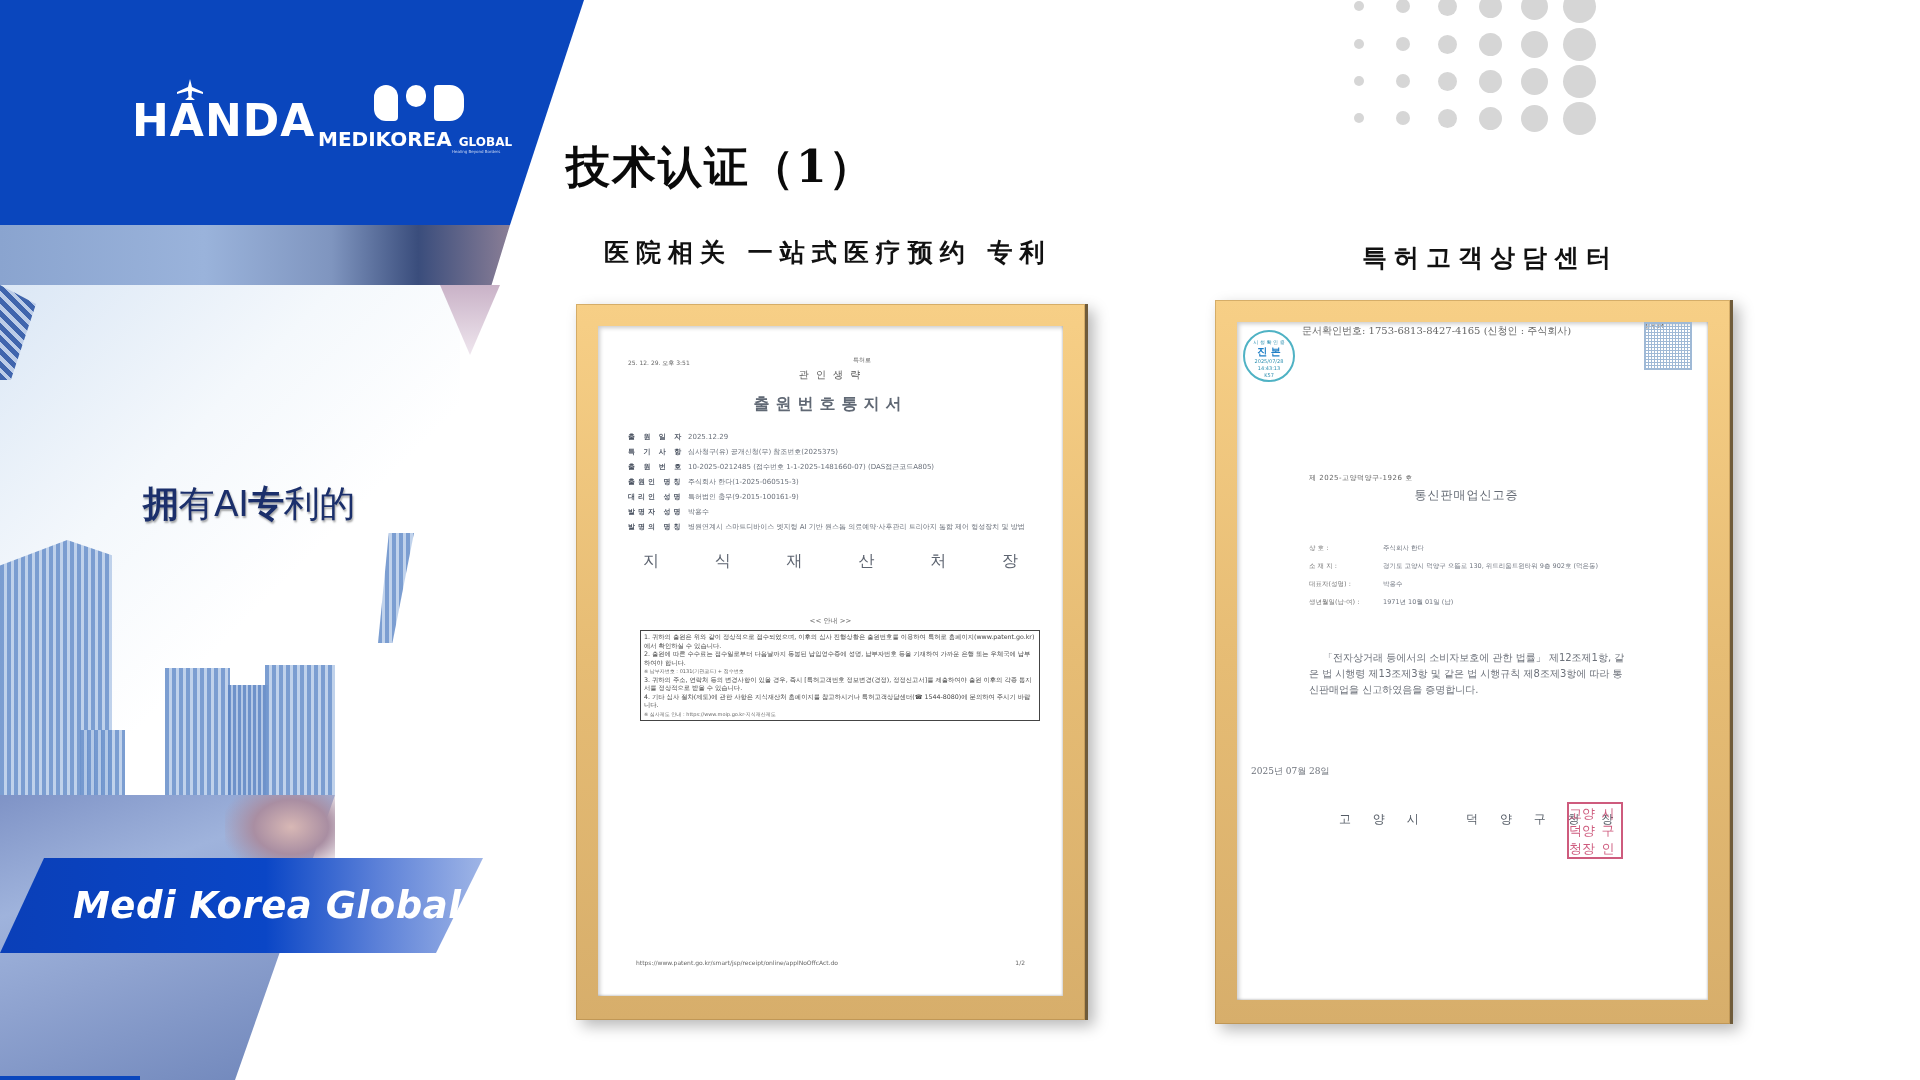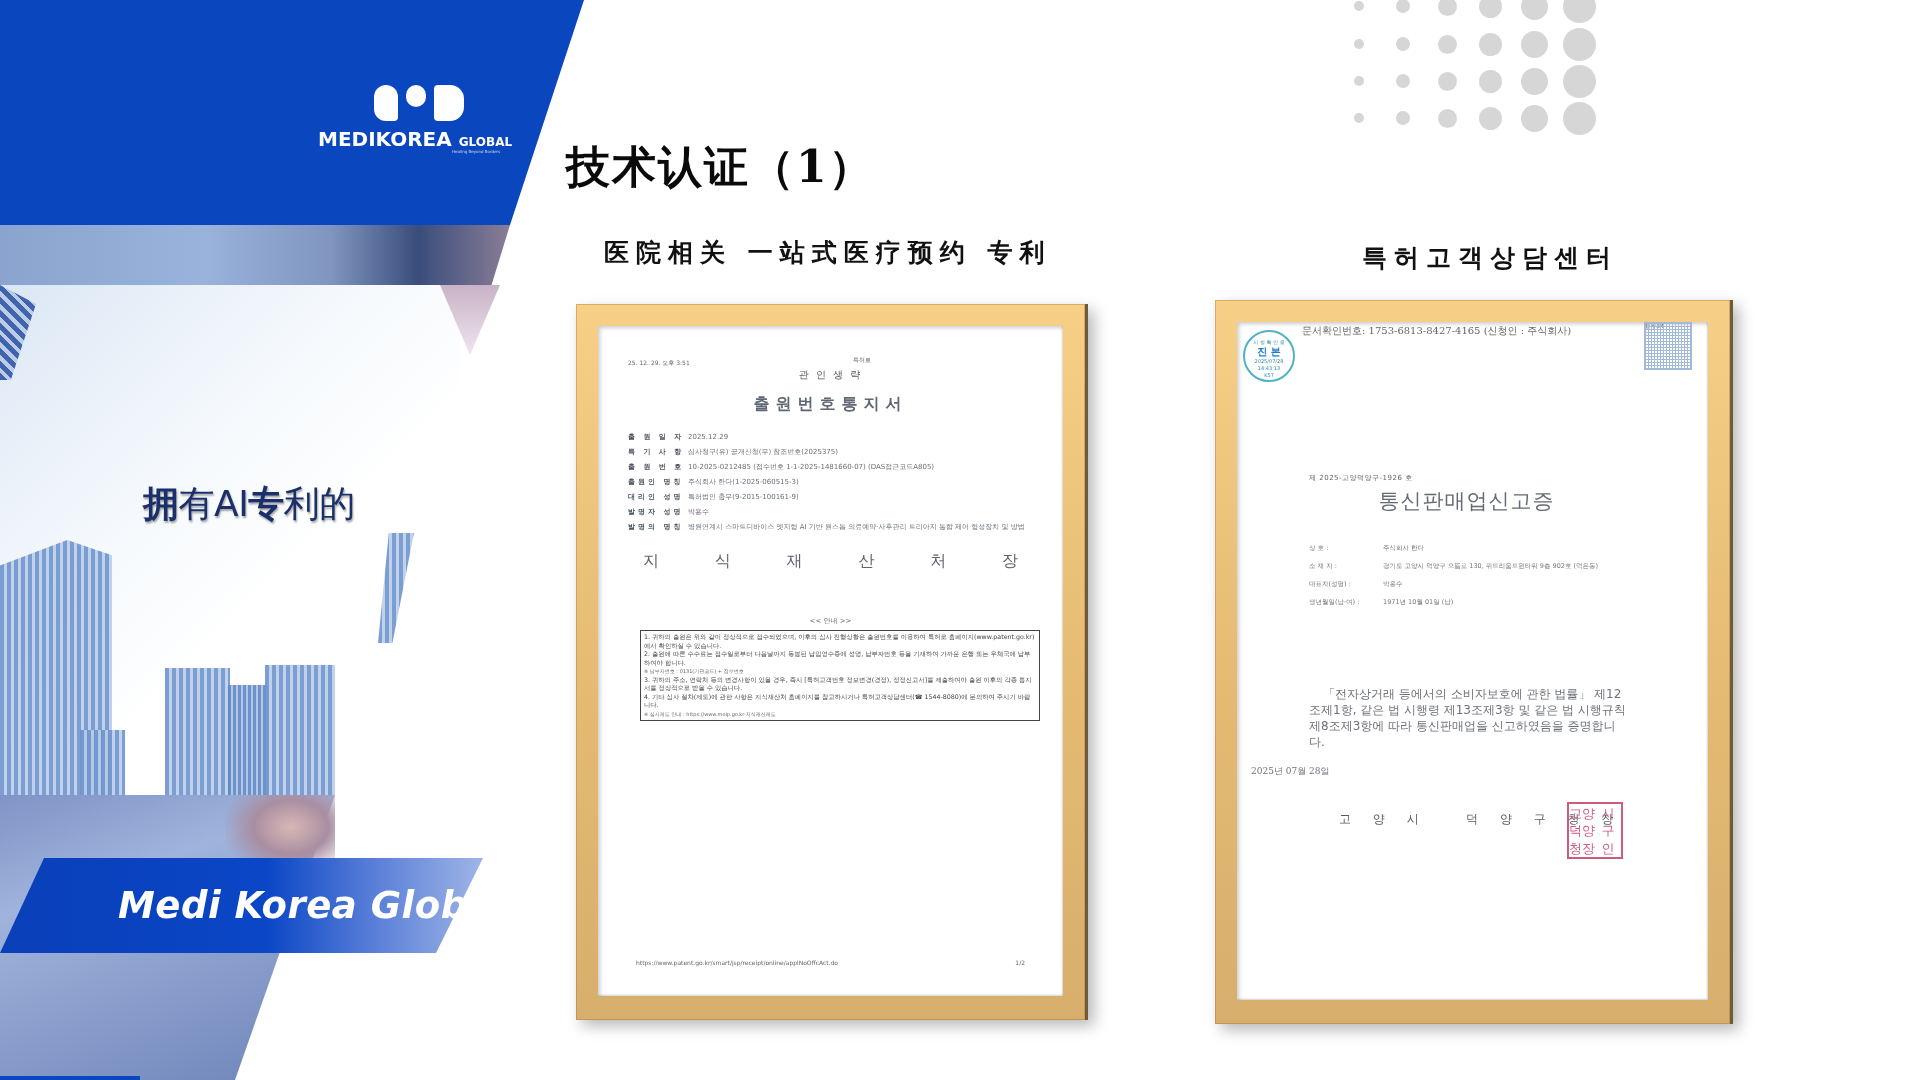--- a/index.html
+++ b/index.html
@@ -54,21 +54,21 @@
 
   .brand-banner {
     position: absolute; left: 0; top: 858px; width: 483px; height: 95px;
     background: linear-gradient(90deg, #0a3fb8 0%, #0a46c6 55%, #5b80d8 78%, #9fb5e6 100%);
     clip-path: polygon(44px 0, 483px 0, 436px 95px, 0 95px);
     z-index: 5;
   }
   .brand-banner-text {
     position: absolute; left: 73px; top: 884px; z-index: 6;
     font-family: "DejaVu Sans", sans-serif; font-style: italic; font-weight: bold;
-    font-size: 37px; color: #ffffff; letter-spacing: 0.5px; margin-left: 45px;
+    font-size: 37px; color: #ffffff; letter-spacing: 0.5px;
   }
 
   .tagline {
     position: absolute; left: 143px; z-index: 6;
     font-family: "DejaVu Sans", sans-serif; font-size: 36px; color: #1b2f6b;
     text-shadow: 1px 2px 2px rgba(0,0,0,0.35);
     letter-spacing: -0.5px;
   }
   .tagline-1 { top: 480px; }
   .tagline-2 { top: 545px; }
@@ -141,25 +141,25 @@
     border: 2px solid #4fb2c4; color: #2c8fb0; font-size: 5px; text-align: center; line-height: 7px; padding-top: 7px;
   }
   .r-stamp .big { font-size: 10px; font-weight: bold; color: #1e7fc6; line-height: 12px; text-align: center; }
   .r-qr {
     position: absolute; right: 16px; top: 0px; width: 48px; height: 48px;
     background-image: repeating-linear-gradient(0deg, #9fb9d6 0 1px, transparent 1px 3px), repeating-linear-gradient(90deg, #9fb9d6 0 1px, transparent 1px 3px);
     border: 1px dashed #9fb9d6;
   }
   .r-qr-logo { position: absolute; right: 44px; top: 0; font-size: 6px; color: #555; }
   .r-issue { position: absolute; left: 72px; top: 123px; font-size: 7px; color: #666; letter-spacing: 0.5px; margin-top: 28px; }
-  .r-heading { position: absolute; left: 0; right: 12px; top: 165px; text-align: center; font-size: 21px; color: #656b75; letter-spacing: 1px; }
+  .r-heading { position: absolute; left: 0; right: 12px; top: 165px; text-align: center; font-size: 12px; color: #656b75; letter-spacing: 1px; }
   .r-fields { position: absolute; left: 72px; top: 222px; width: 330px; }
   .r-row { display: flex; font-size: 6.5px; line-height: 8px; margin-bottom: 10px; color: #707680; }
   .r-key { width: 74px; flex: none; color: #777; }
-  .r-body { position: absolute; left: 72px; top: 364px; width: 320px; font-size: 12px; line-height: 16px; color: #6c717a; text-indent: 14px; }
+  .r-body { position: absolute; left: 72px; top: 328px; width: 320px; font-size: 10px; line-height: 16px; color: #6c717a; text-indent: 14px; }
   .r-date { position: absolute; left: 0; right: 0; top: 443px; text-align: left; font-family: "DejaVu Serif", serif; font-size: 9px; color: #6c717a; padding-left: 14px; }
   .r-office { position: absolute; left: 102px; top: 489px; font-size: 12px; color: #555c66; letter-spacing: 9px; white-space: pre; }
   .r-seal {
     position: absolute; left: 330px; top: 480px; width: 56px; height: 57px; border: 2px solid #c94a70;
     color: #c94a70; font-size: 13px; line-height: 17px; text-align: center; padding-top: 1px;
     display: grid; grid-template-columns: 1fr 1fr; opacity: 0.9;
   }
 </style>
 </head>
 <body>
@@ -173,20 +173,26 @@
   <div class="bldg bldg-1"></div>
   <div class="bldg bldg-2"></div>
   <div class="bldg bldg-3"></div>
   <div class="bldg bldg-4"></div>
   <div class="bldg bldg-5"></div>
   <div class="bldg bldg-6"></div>
   <div class="bottom-photo"></div>
   <div class="hand-blur"></div>
   <div class="bottom-stripe"></div>
 
+  <div class="logo-handa">
+    <svg width="28" height="22" viewBox="0 0 28 22" style="position:absolute;left:44px;top:-16px;">
+      <path d="M14 0 L16 8 L27 13 L27 15 L16 12 L15.5 18 L19 21 L9 21 L12.5 18 L12 12 L1 15 L1 13 L12 8 Z" fill="#ffffff"></path>
+    </svg>
+    <span class="logo-handa-text">HANDA</span>
+  </div>
 
   <div class="logo-mk">
     <div class="logo-mk-mark">
       <div class="mk-block mk-b1"></div>
       <div class="mk-block mk-b2"></div>
       <div class="mk-block mk-b3"></div>
     </div>
     <div class="logo-mk-text">
       <span>MEDIKOREA</span>
       <small>GLOBAL</small>

